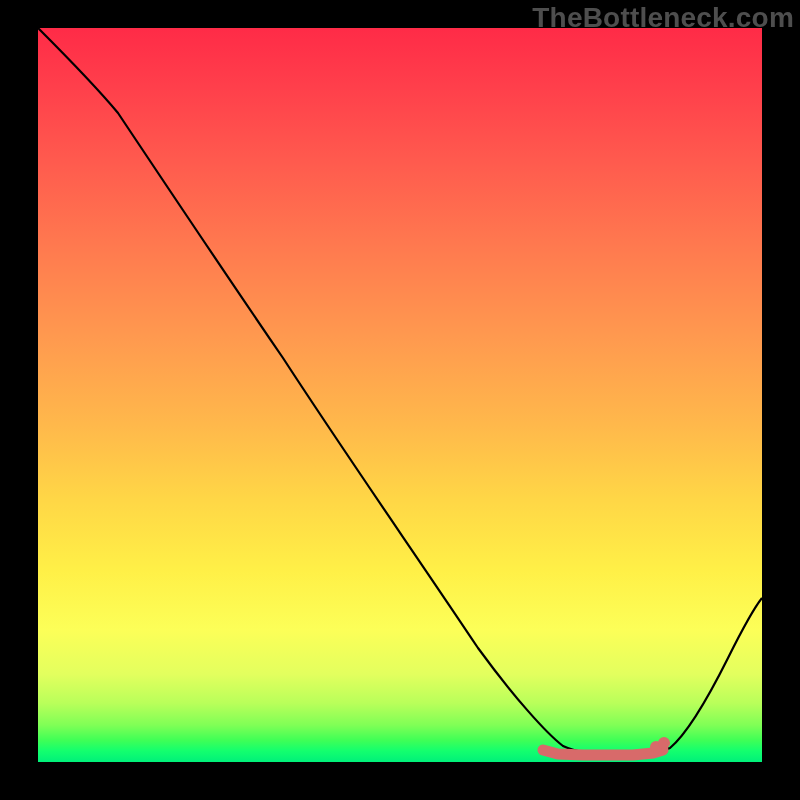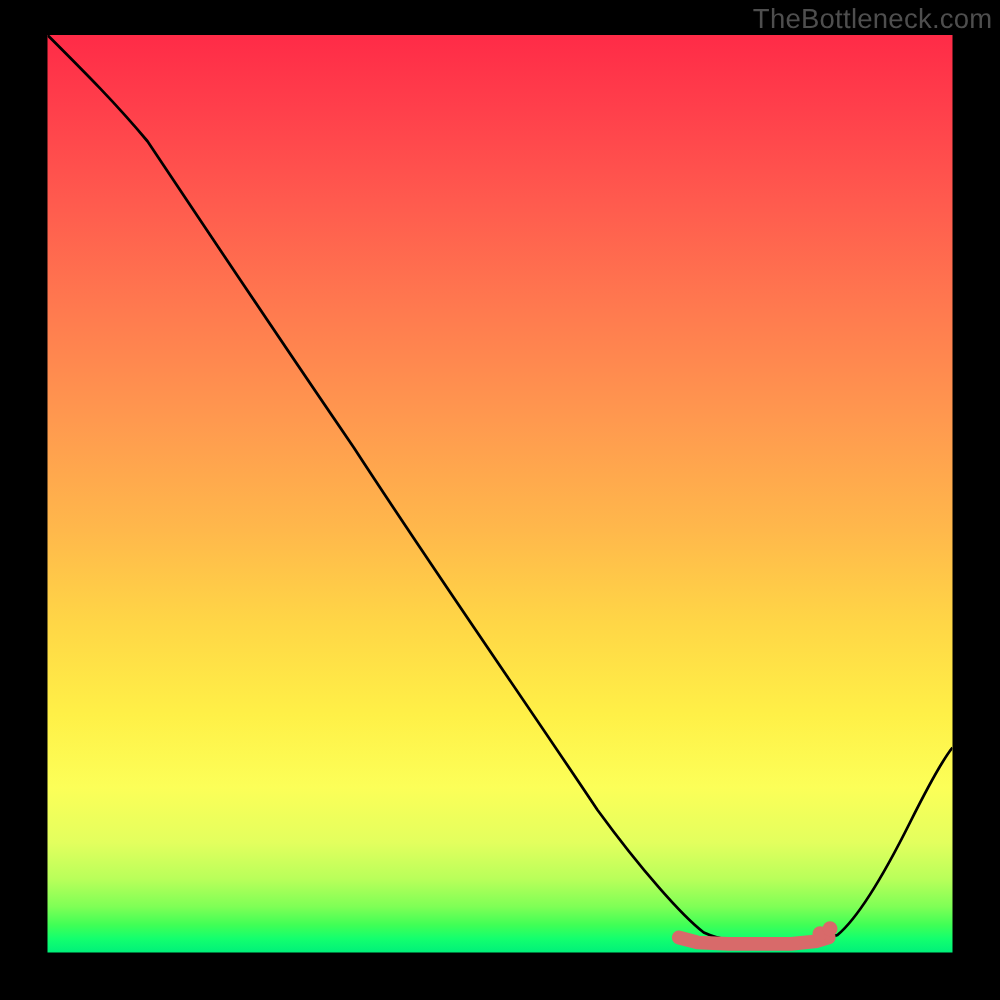--- a/index.html
+++ b/index.html
@@ -15,22 +15,22 @@
     position: relative;
     width: 800px;
     height: 800px;
     background: #000;
   }
   .watermark {
     position: absolute;
     top: 2px;
     right: 6px;
     color: #4e4e4e;
-    font-size: 22px;
-    font-weight: 400;
+    font-size: 28px;
+    font-weight: 700;
     letter-spacing: 0.2px;
     z-index: 5;
   }
   .plot-area {
     position: absolute;
     left: 38px;
     top: 28px;
     width: 724px;
     height: 734px;
   }

